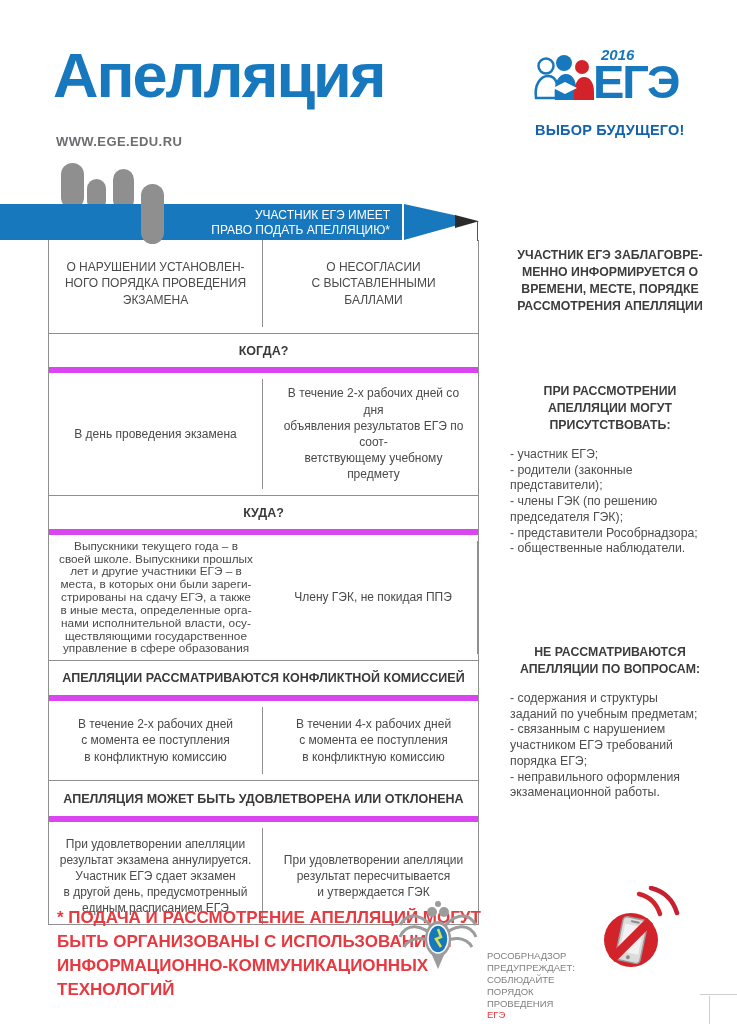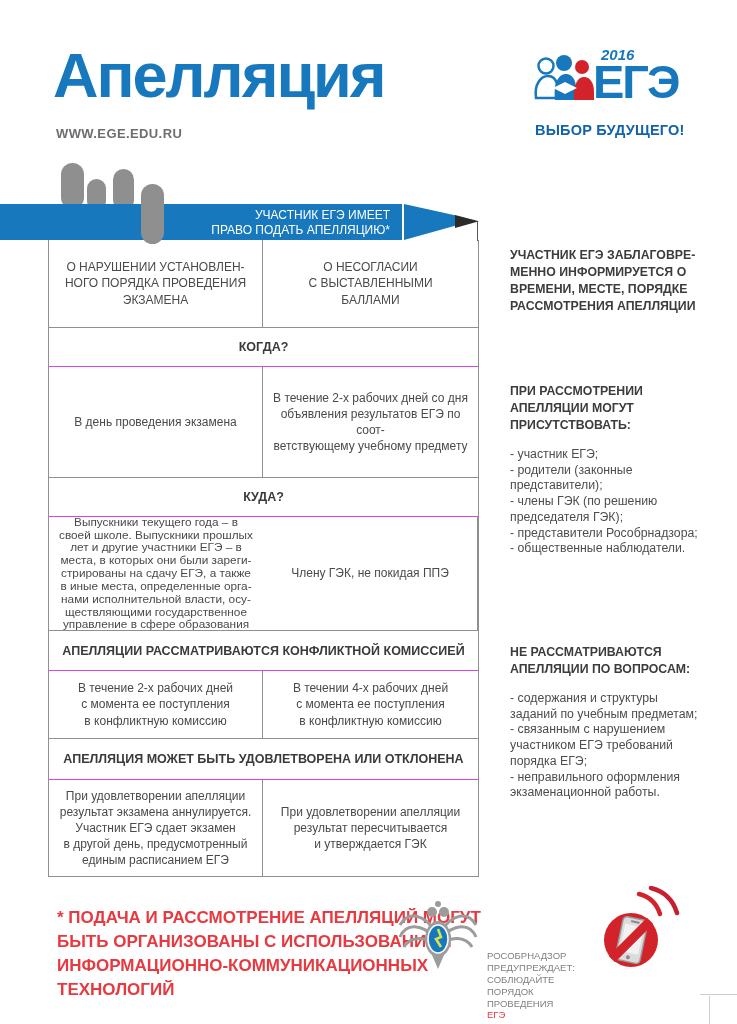--- a/index.html
+++ b/index.html
@@ -3,21 +3,21 @@
 <meta charset="utf-8">
 <style>
   html,body{margin:0;padding:0;background:#ffffff;}
   .page{position:relative;width:737px;height:1024px;background:#fff;overflow:hidden;
         font-family:"Liberation Sans", sans-serif;color:#4a4a4a;padding-left:44px;}
   .pre{white-space:pre-line;}
 
   
   .title{position:absolute;left:53px;top:44px;font-size:63px;font-weight:700;
          color:#1878be;letter-spacing:-2px;line-height:1;}
-  .url{position:absolute;left:56px;top:126px;font-size:13px;font-weight:700;
+  .url{position:absolute;left:56px;top:134px;font-size:13px;font-weight:700;
        color:#6d6e71;letter-spacing:.4px;}
 
   .logo{position:absolute;left:533px;top:46px;width:176px;height:96px;}
   .logo-year{position:absolute;left:68px;top:0px;font-size:15px;font-weight:700;color:#1878be;font-style:italic;}
   .logo-brand{position:absolute;left:60px;top:12px;font-size:47px;font-weight:700;color:#1878be;letter-spacing:-2px;line-height:1;}
   .logo-slogan{position:absolute;left:2px;top:76px;font-size:14.5px;font-weight:700;color:#1263ac;letter-spacing:.2px;}
   .logo-figures{position:absolute;left:0;top:8px;}
 
   
   .finger{position:absolute;background:#8f8f8f;border-radius:12px;}
@@ -31,32 +31,32 @@
   .pencil-tip{position:absolute;left:455px;top:215px;width:24px;height:13px;background:#2b2b2b;z-index:2;
               clip-path:polygon(0 0,100% 48%,0 100%);}
   .tip-line{position:absolute;left:477px;top:221px;width:1px;height:20px;background:#555;z-index:2;}
   .banner-text{position:absolute;left:120px;top:208px;width:270px;z-index:4;color:#fff;
                font-size:12px;line-height:1.25;text-align:right;}
 
   
   .grid{position:absolute;left:48px;top:240px;width:429px;
         display:grid;grid-template-columns:214px 1fr;
         grid-template-rows:87px 40px 110px 40px 113px 41px 67px 42px 96px;
-        border-left:1px solid #8f8f8f;border-right:1px solid #8f8f8f;border-bottom:1px solid #8f8f8f;}
+        border-left:1px solid #8f8f8f;border-right:1px solid #8f8f8f;border-bottom:1px solid #8f8f8f;gap:6px;}
   .cell{display:flex;align-items:center;justify-content:center;text-align:center;
         font-size:12px;line-height:1.35;color:#4a4a4a;padding:4px 10px;box-sizing:border-box;}
   .cell.left{border-right:1px solid #8f8f8f;}
   .hdr{grid-column:1 / span 2;display:flex;align-items:center;justify-content:center;
        font-size:12.5px;font-weight:700;color:#3a3a3a;text-align:center;
-       border-top:1px solid #8f8f8f;border-bottom:1px solid #d946ef;box-sizing:border-box;}
+       border-top:1px solid #8f8f8f;border-bottom:6px solid #d946ef;box-sizing:border-box;}
   .tight{font-size:11.8px;line-height:1.09;padding:4px 6px;}
 
   
   .note{position:absolute;left:510px;width:200px;font-size:12.3px;color:#4d4d4d;}
-  .note-h{font-weight:700;color:#3c3c3c;line-height:1.38;}
+  .note-h{font-weight:700;color:#3c3c3c;line-height:1.38;text-align:center;}
   .note-items{line-height:1.28;margin-top:13px;}
   .n1{top:247px;}
   .n2{top:383px;}
   .n3{top:644px;}
 
   
   .footnote{position:absolute;left:57px;top:906px;font-size:17px;font-weight:700;
             color:#e73940;line-height:1.42;}
   .emblem{position:absolute;left:396px;top:899px;}
   .warning{position:absolute;left:487px;top:910px;font-size:9.5px;line-height:1.25;color:#808080;margin-top:40px;}

